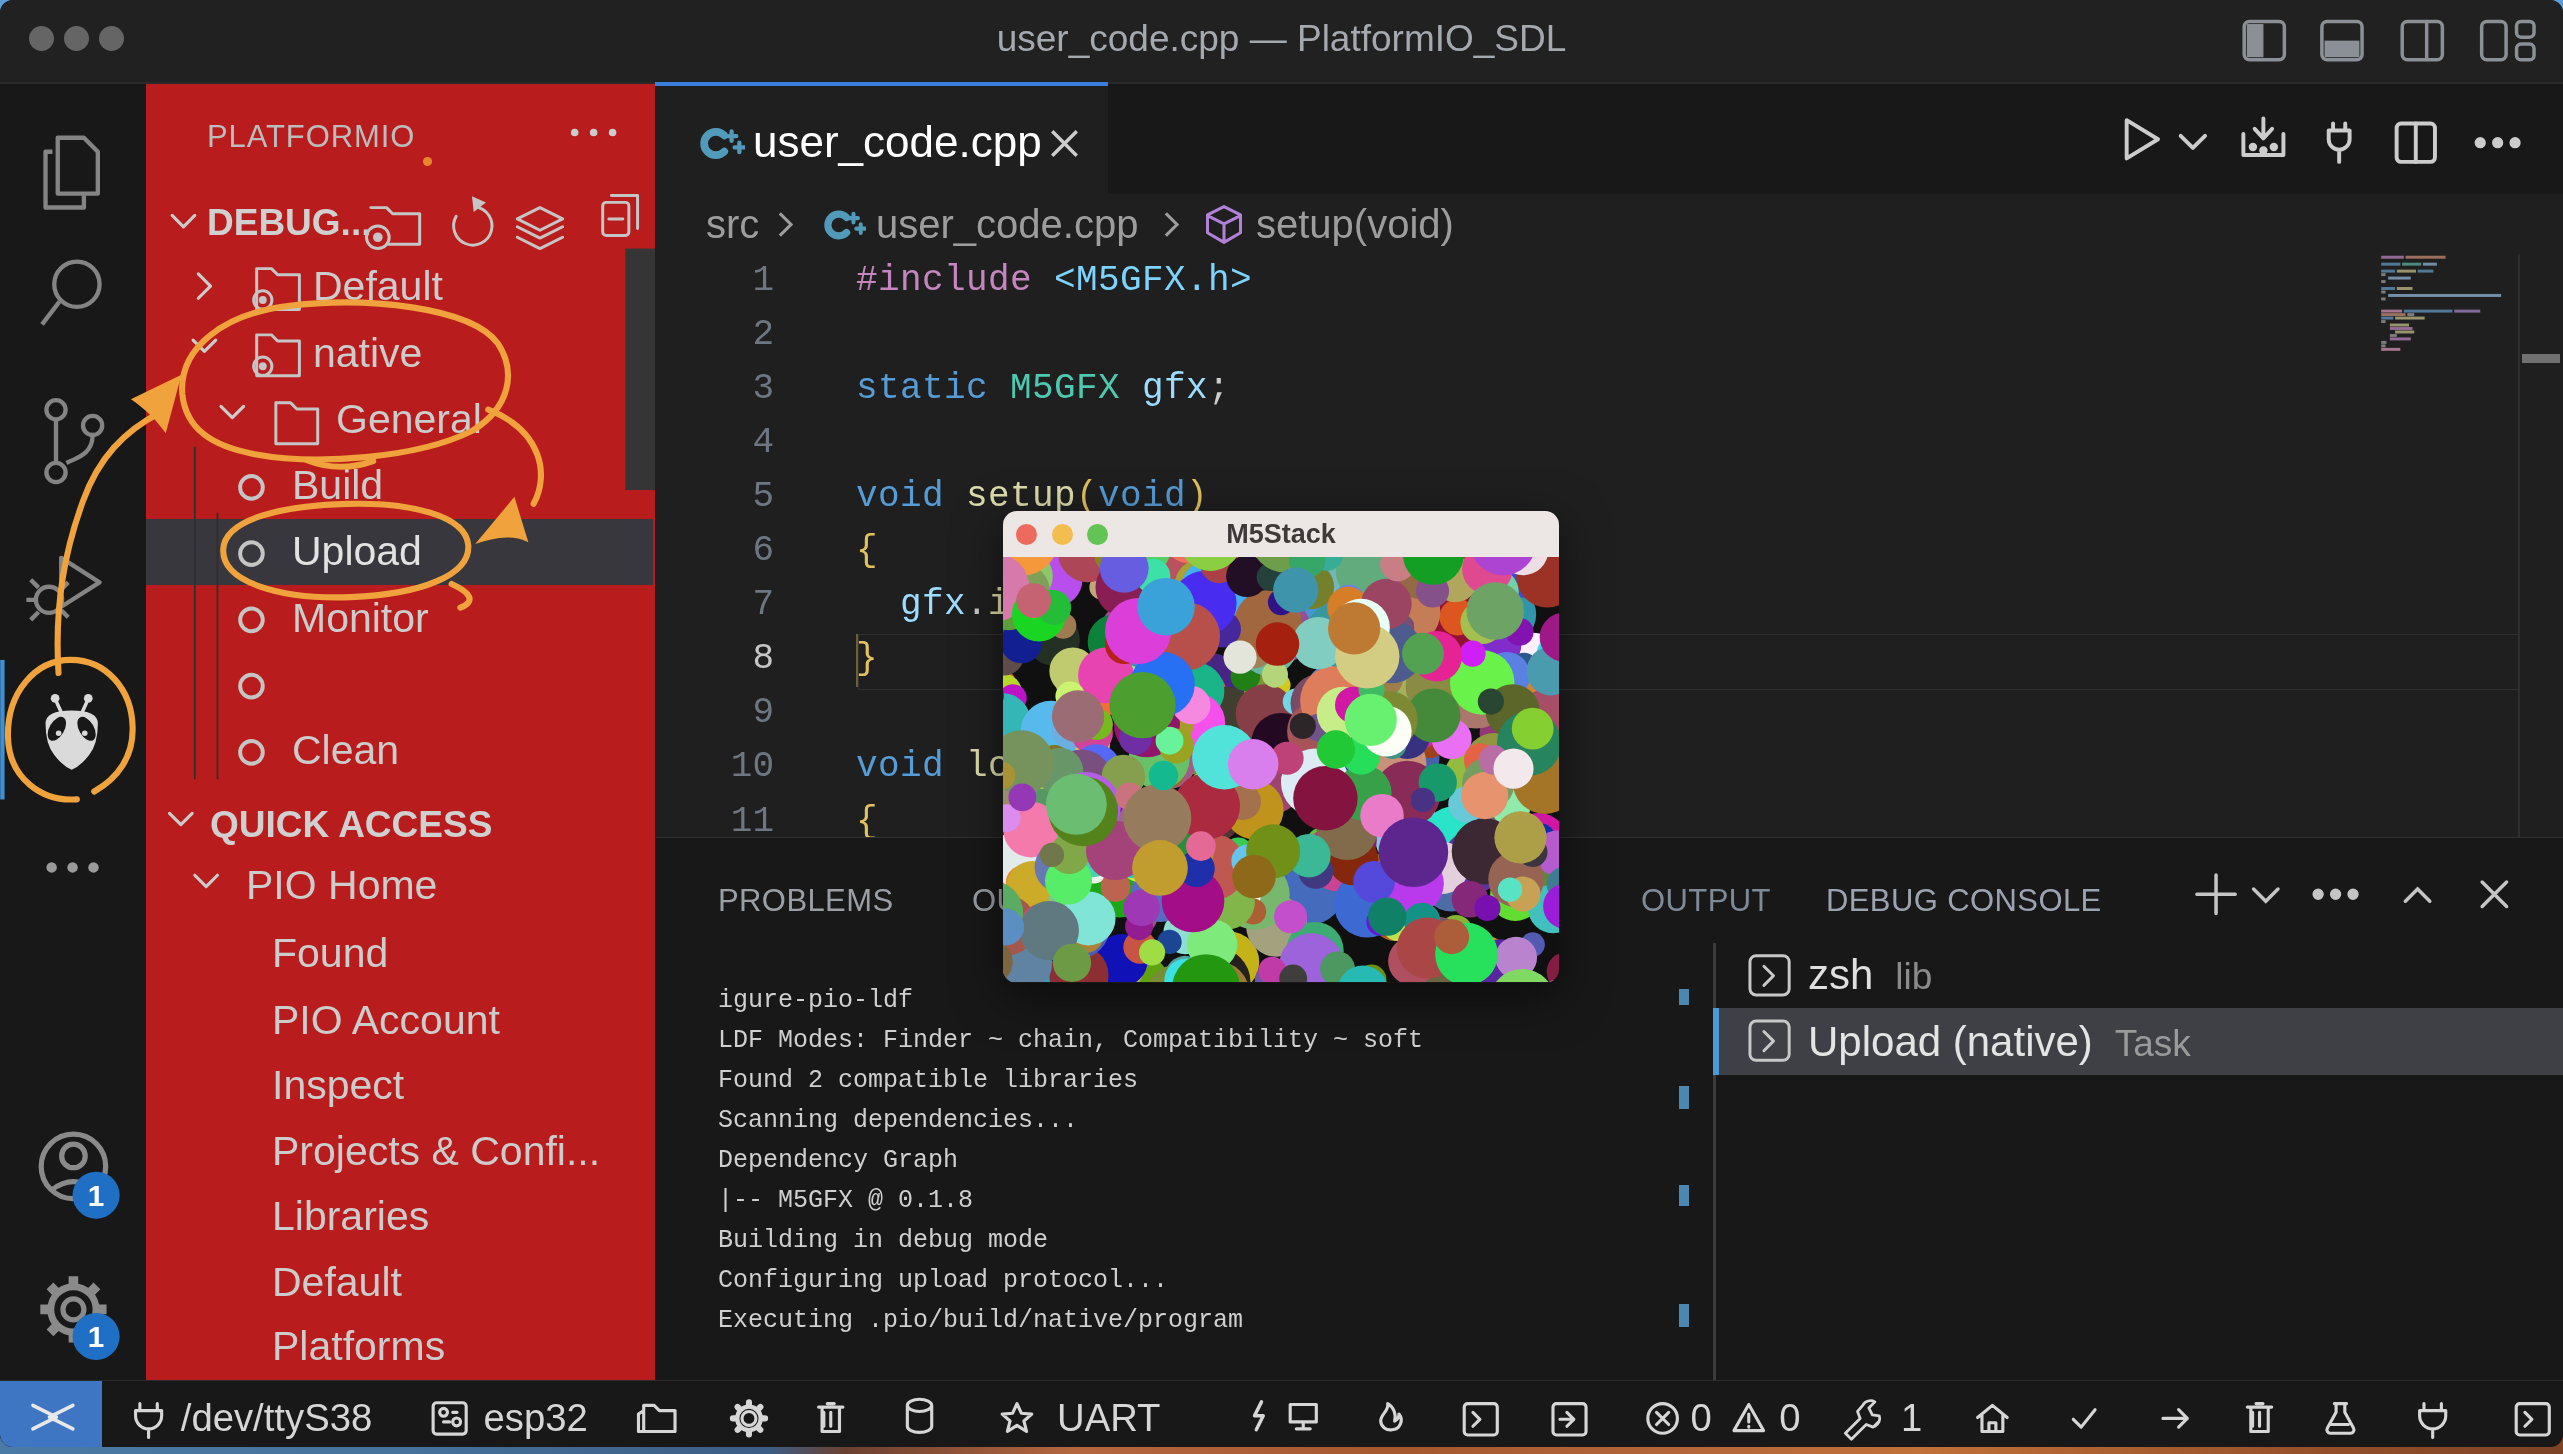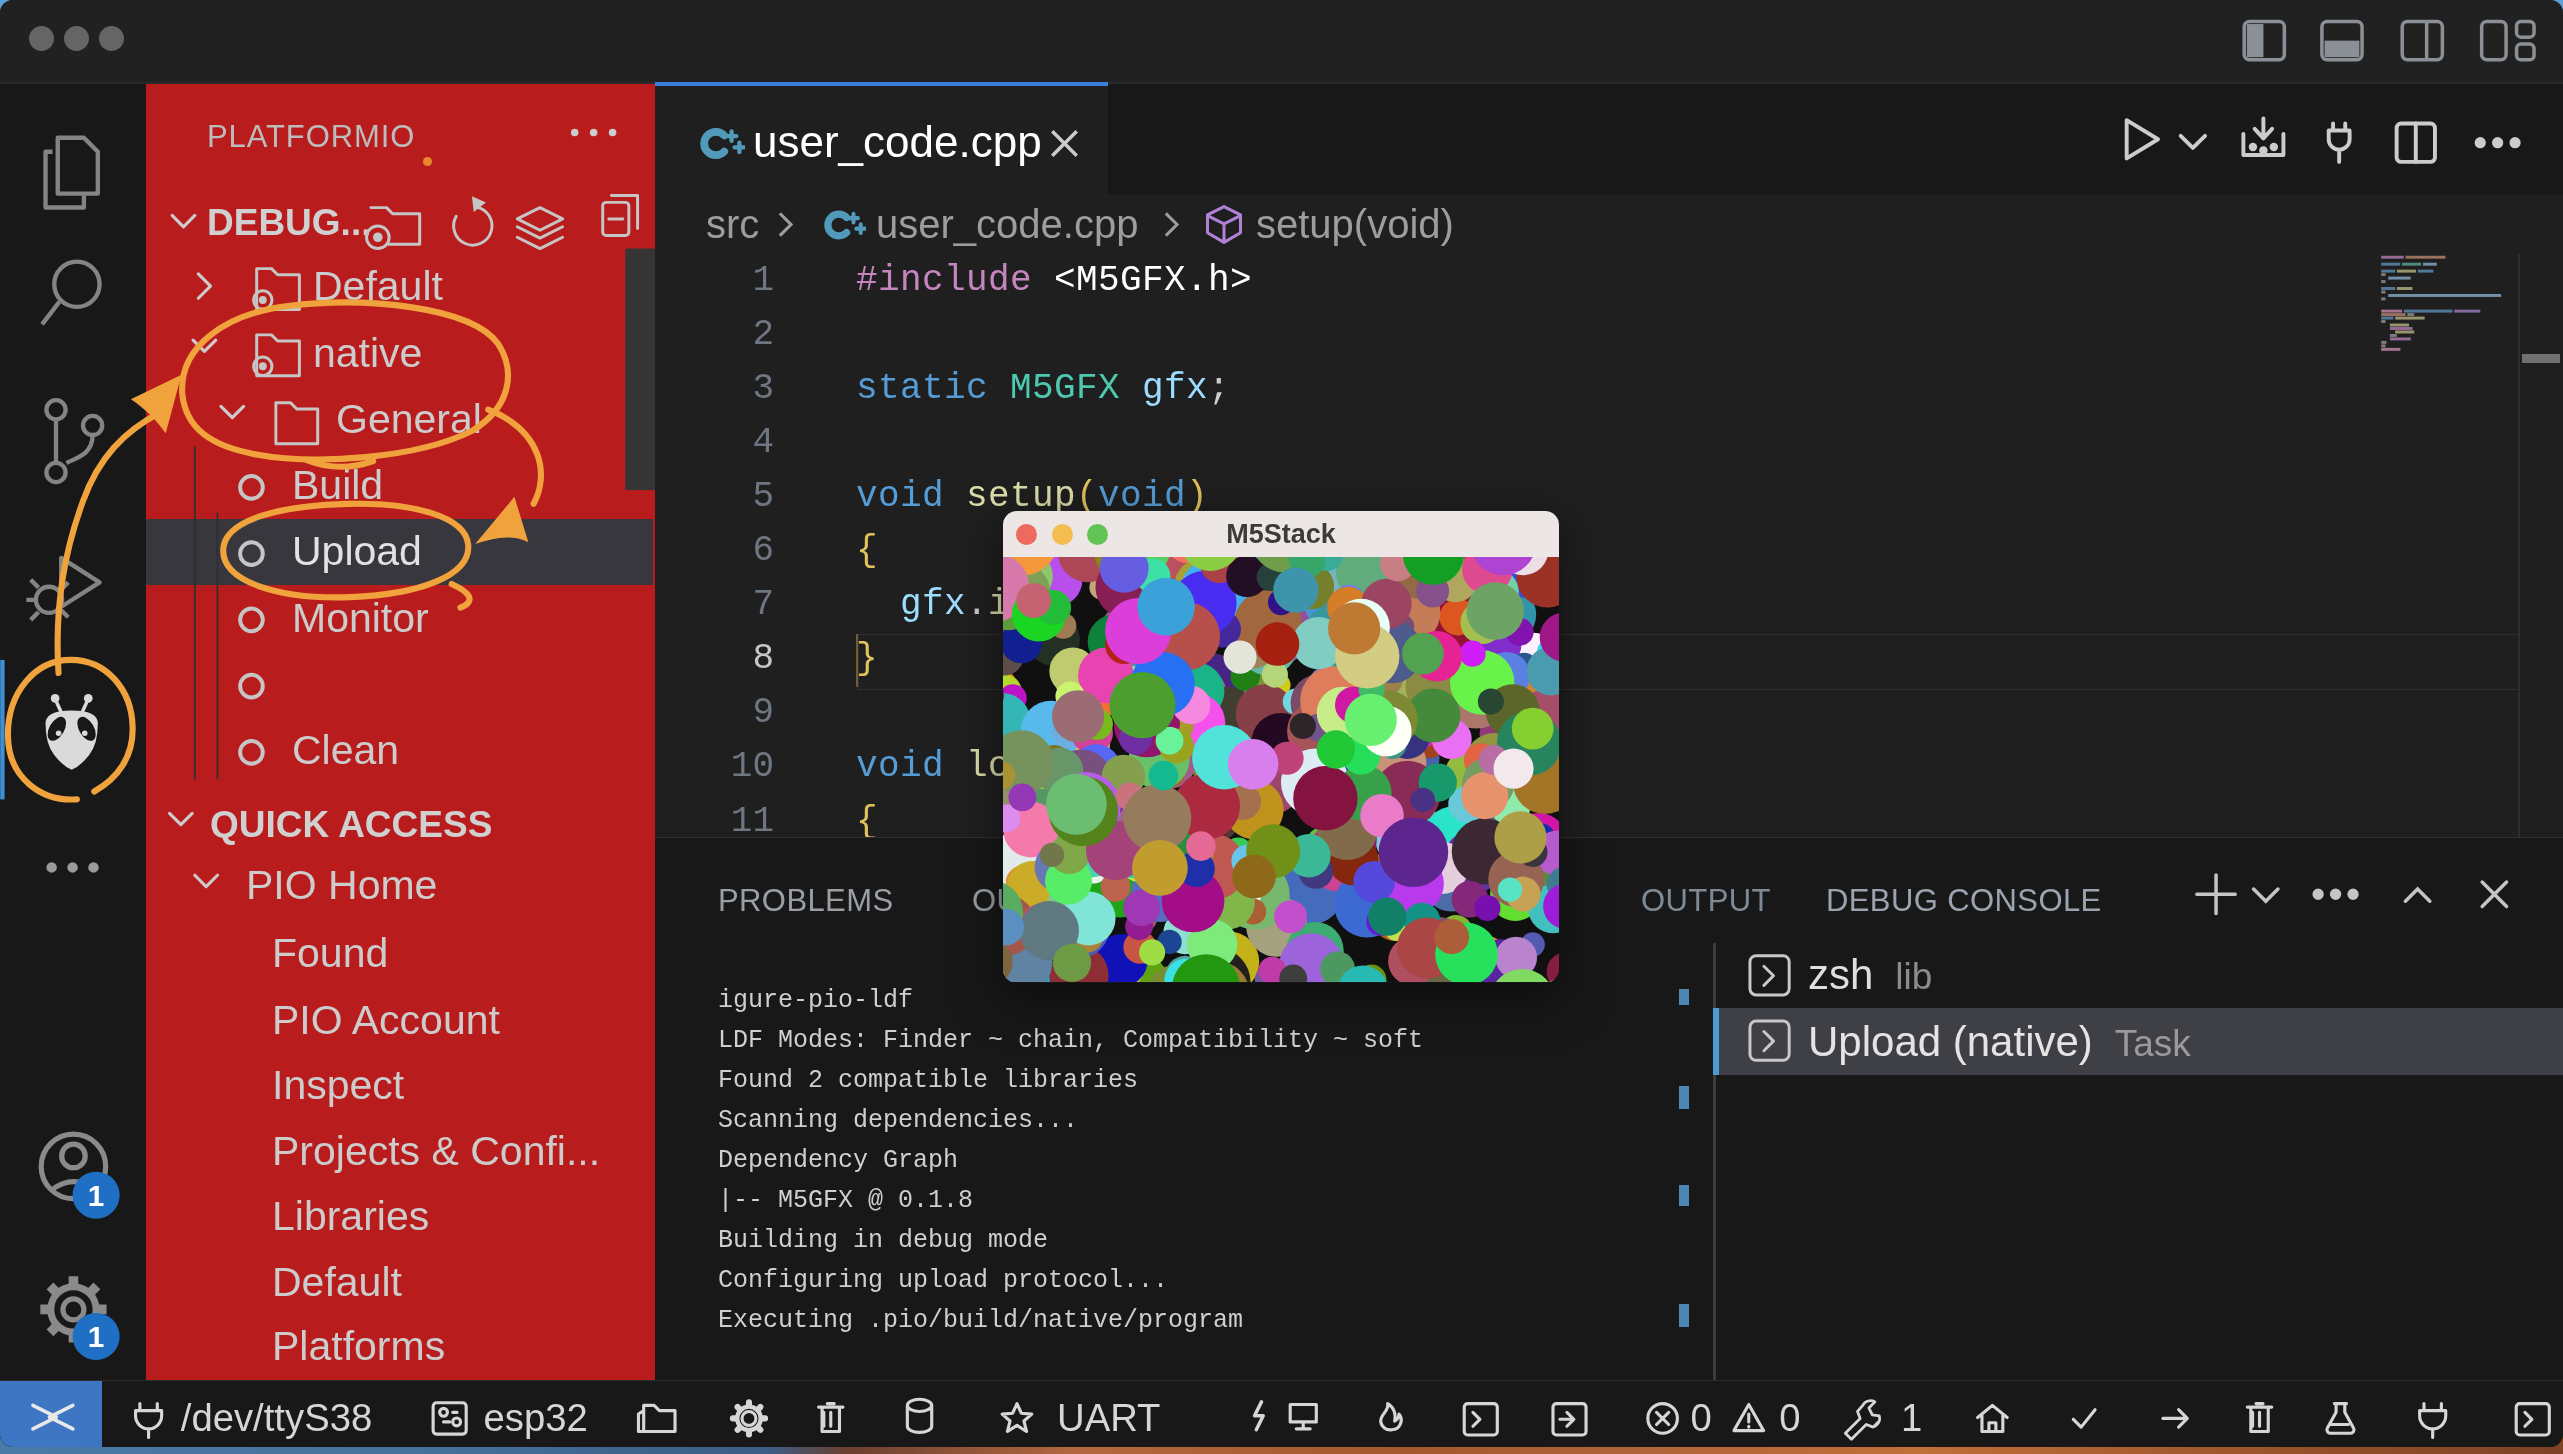--- a/index.html
+++ b/index.html
@@ -24,20 +24,21 @@
 .ic{stroke:#c5c5c5;stroke-width:3.4;fill:none;stroke-linecap:round;stroke-linejoin:round}
 .term{font-family:"Liberation Mono",monospace;font-size:25px;line-height:40px;color:#cfcfcf;white-space:pre}
 </style></head>
 <body>
 <div id="deskstrip" class="a"></div>
 <div id="win" class="a">
   <div id="titlebar" class="a f">
     <div class="a tdot" style="left:29px"></div>
     <div class="a tdot" style="left:64px"></div>
     <div class="a tdot" style="left:99px"></div>
+    <div id="title" class="a">user_code.cpp — PlatformIO_SDL</div>
     <svg class="a" style="left:2225px;top:8.7px" width="323" height="65" viewBox="0 0 370 74">
       <g stroke="#8a9095" stroke-width="4" fill="none">
         <rect x="22" y="14" width="46" height="44" rx="6"></rect>
           <rect x="25" y="17" width="19" height="38" fill="#8a9095" stroke="none"></rect>
         <rect x="111" y="14" width="46" height="44" rx="6"></rect>
           <rect x="114" y="36" width="40" height="19" fill="#8a9095" stroke="none"></rect>
         <rect x="203" y="14" width="46" height="44" rx="6"></rect>
           <line x1="231" y1="14" x2="231" y2="58"></line>
         <rect x="294" y="14" width="28" height="44" rx="6"></rect>
           <rect x="334" y="14" width="20" height="18" rx="5"></rect>
@@ -227,21 +228,21 @@
     <div class="a ln" style="top:54px">2</div>
     <div class="a ln" style="top:108px">3</div>
     <div class="a ln" style="top:162px">4</div>
     <div class="a ln" style="top:216px">5</div>
     <div class="a ln" style="top:270px">6</div>
     <div class="a ln" style="top:324px">7</div>
     <div class="a ln" style="top:378px;color:#c6c6c6">8</div>
     <div class="a ln" style="top:432px">9</div>
     <div class="a ln" style="top:486px">10</div>
     <div class="a ln" style="top:541px">11</div>
-    <div class="a cl" style="top:0"><span style="color:#c586c0">#include</span> <span style="color:#ffffff">&lt;M5GFX.h&gt;</span></div>
+    <div class="a cl" style="top:0"><span style="color:#c586c0">#include</span> <span style="color:#7dd3fc">&lt;M5GFX.h&gt;</span></div>
     <div class="a cl" style="top:108px"><span style="color:#569cd6">static</span> <span style="color:#4ec9b0">M5GFX</span> <span style="color:#9cdcfe">gfx</span><span style="color:#cccccc">;</span></div>
     <div class="a cl" style="top:216px"><span style="color:#569cd6">void</span> <span style="color:#dcdcaa">setup</span><span style="color:#e2c25c">(</span><span style="color:#569cd6">void</span><span style="color:#e2c25c">)</span></div>
     <div class="a cl" style="top:270px"><span style="color:#e2c25c">{</span></div>
     <div class="a cl" style="top:324px">  <span style="color:#9cdcfe">gfx</span><span style="color:#cccccc">.</span><span style="color:#dcdcaa">init</span><span style="color:#d670d6">()</span><span style="color:#cccccc">;</span></div>
     <div class="a cl" style="top:378px"><span style="color:#e2c25c">}</span></div>
     <div class="a cl" style="top:486px"><span style="color:#569cd6">void</span> <span style="color:#dcdcaa">loop</span><span style="color:#e2c25c">(</span><span style="color:#569cd6">void</span><span style="color:#e2c25c">)</span></div>
     <div class="a cl" style="top:541px"><span style="color:#e2c25c">{</span></div>
     <div class="a" style="left:1863px;top:0;width:1.7px;height:583px;background:#2e2e2e"></div>
     <div class="a" style="left:1867px;top:100px;width:38px;height:8.7px;background:#707070"></div>
     <svg class="a" style="left:1726px;top:0" width="136" height="113" viewBox="0 0 156 130">

